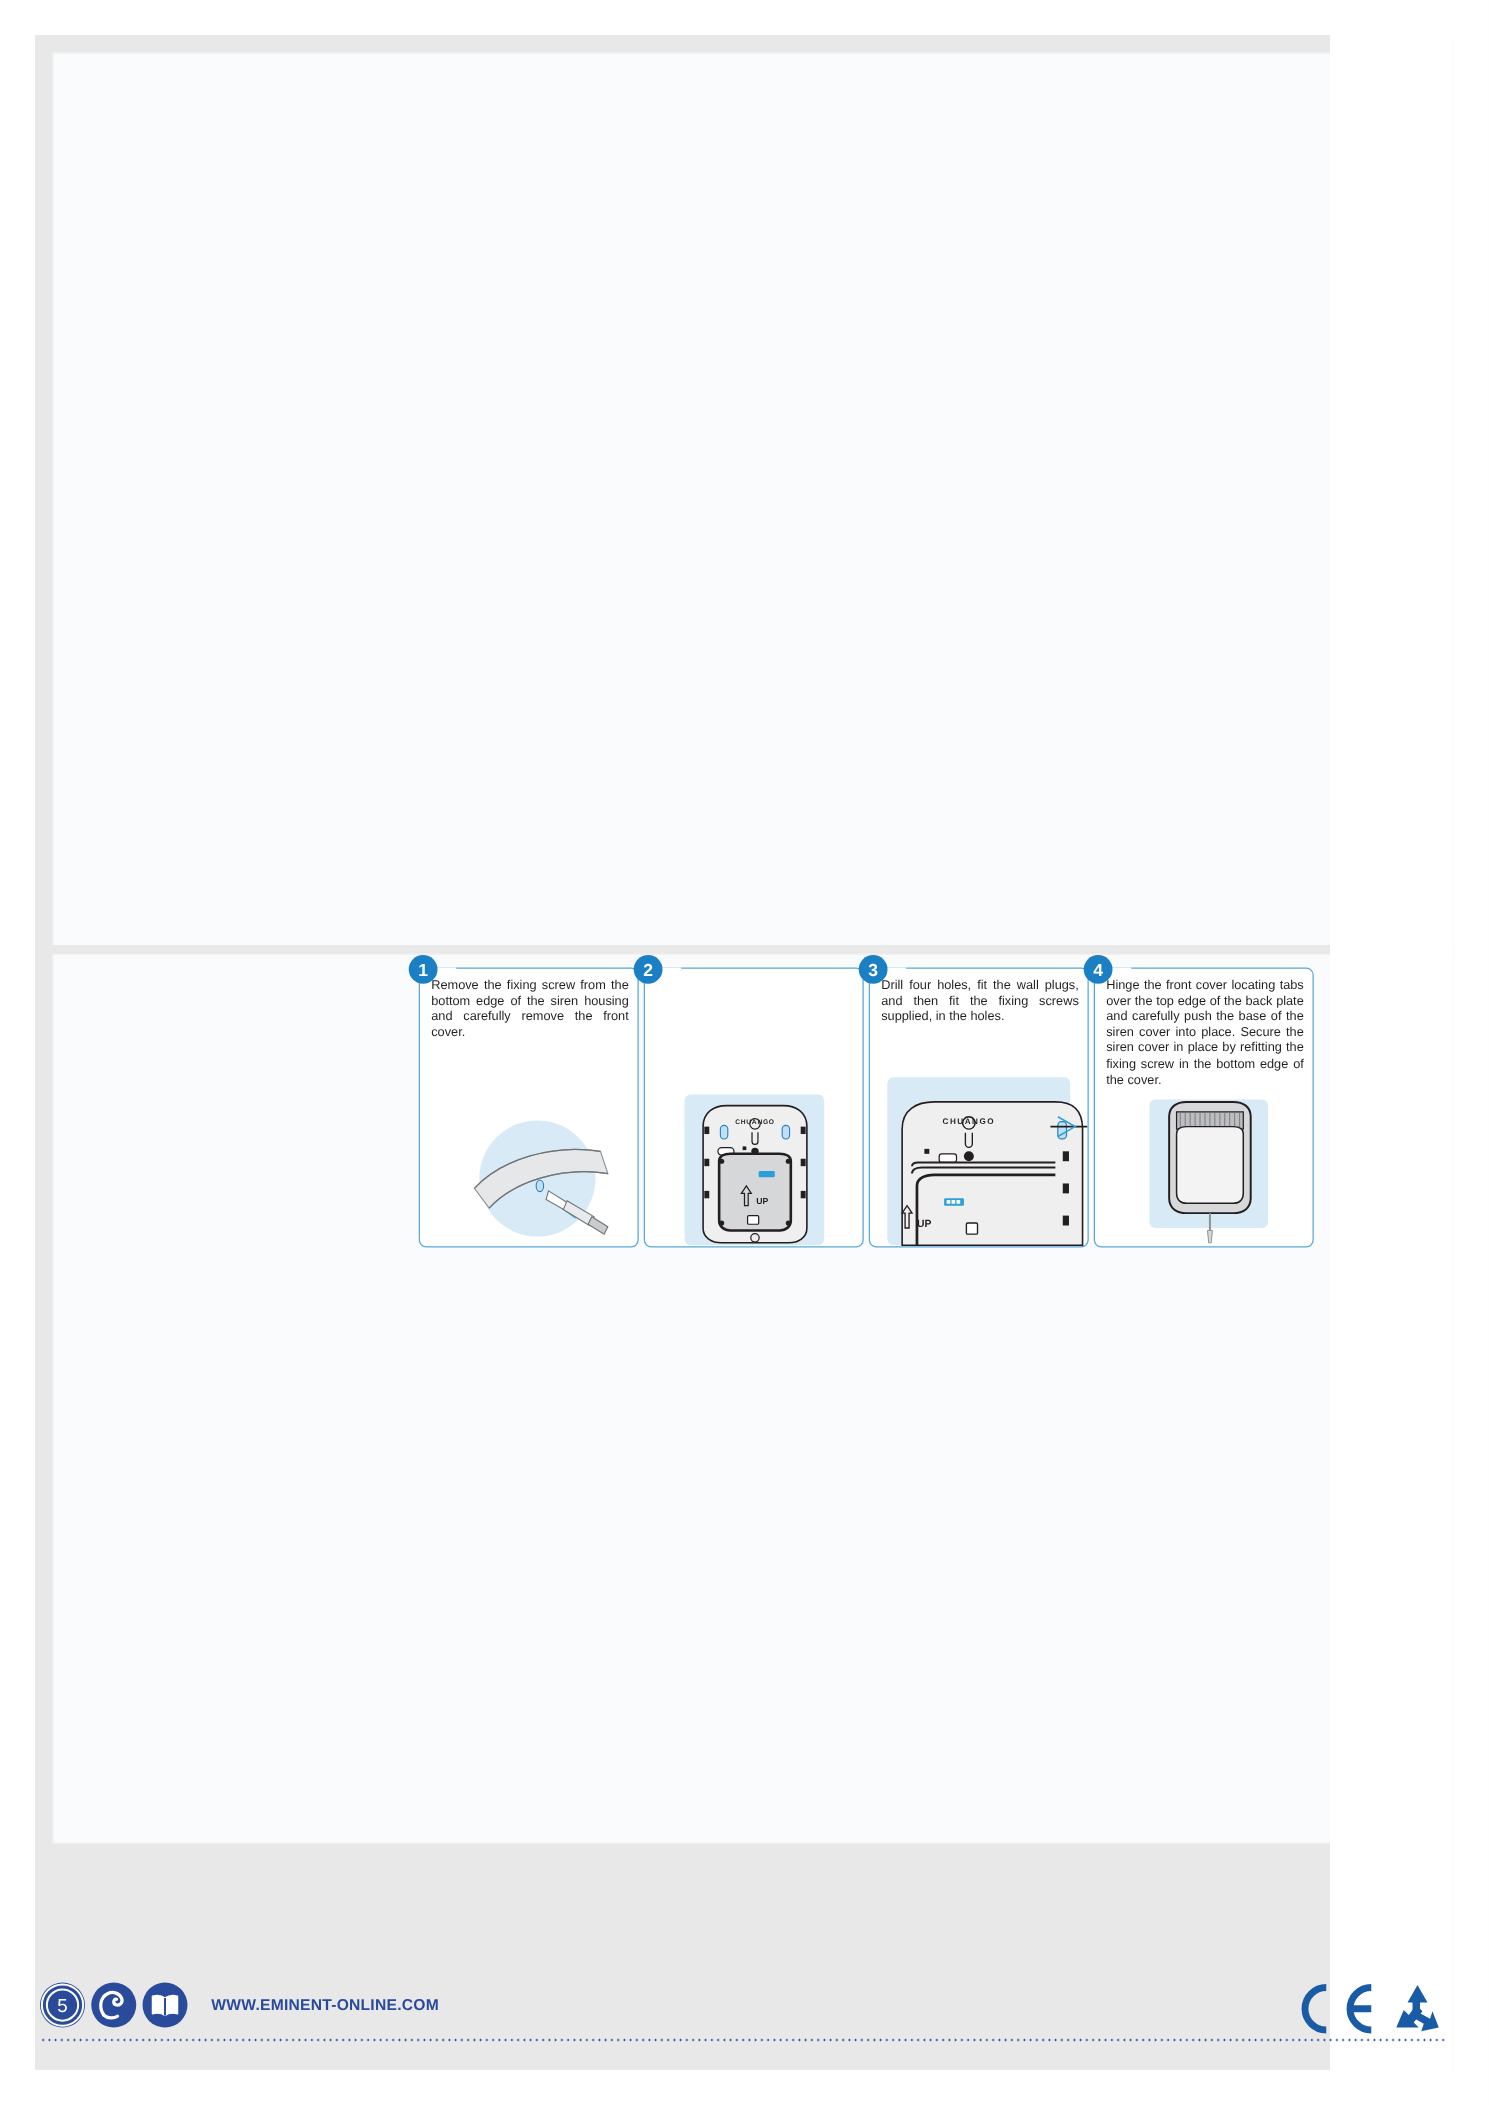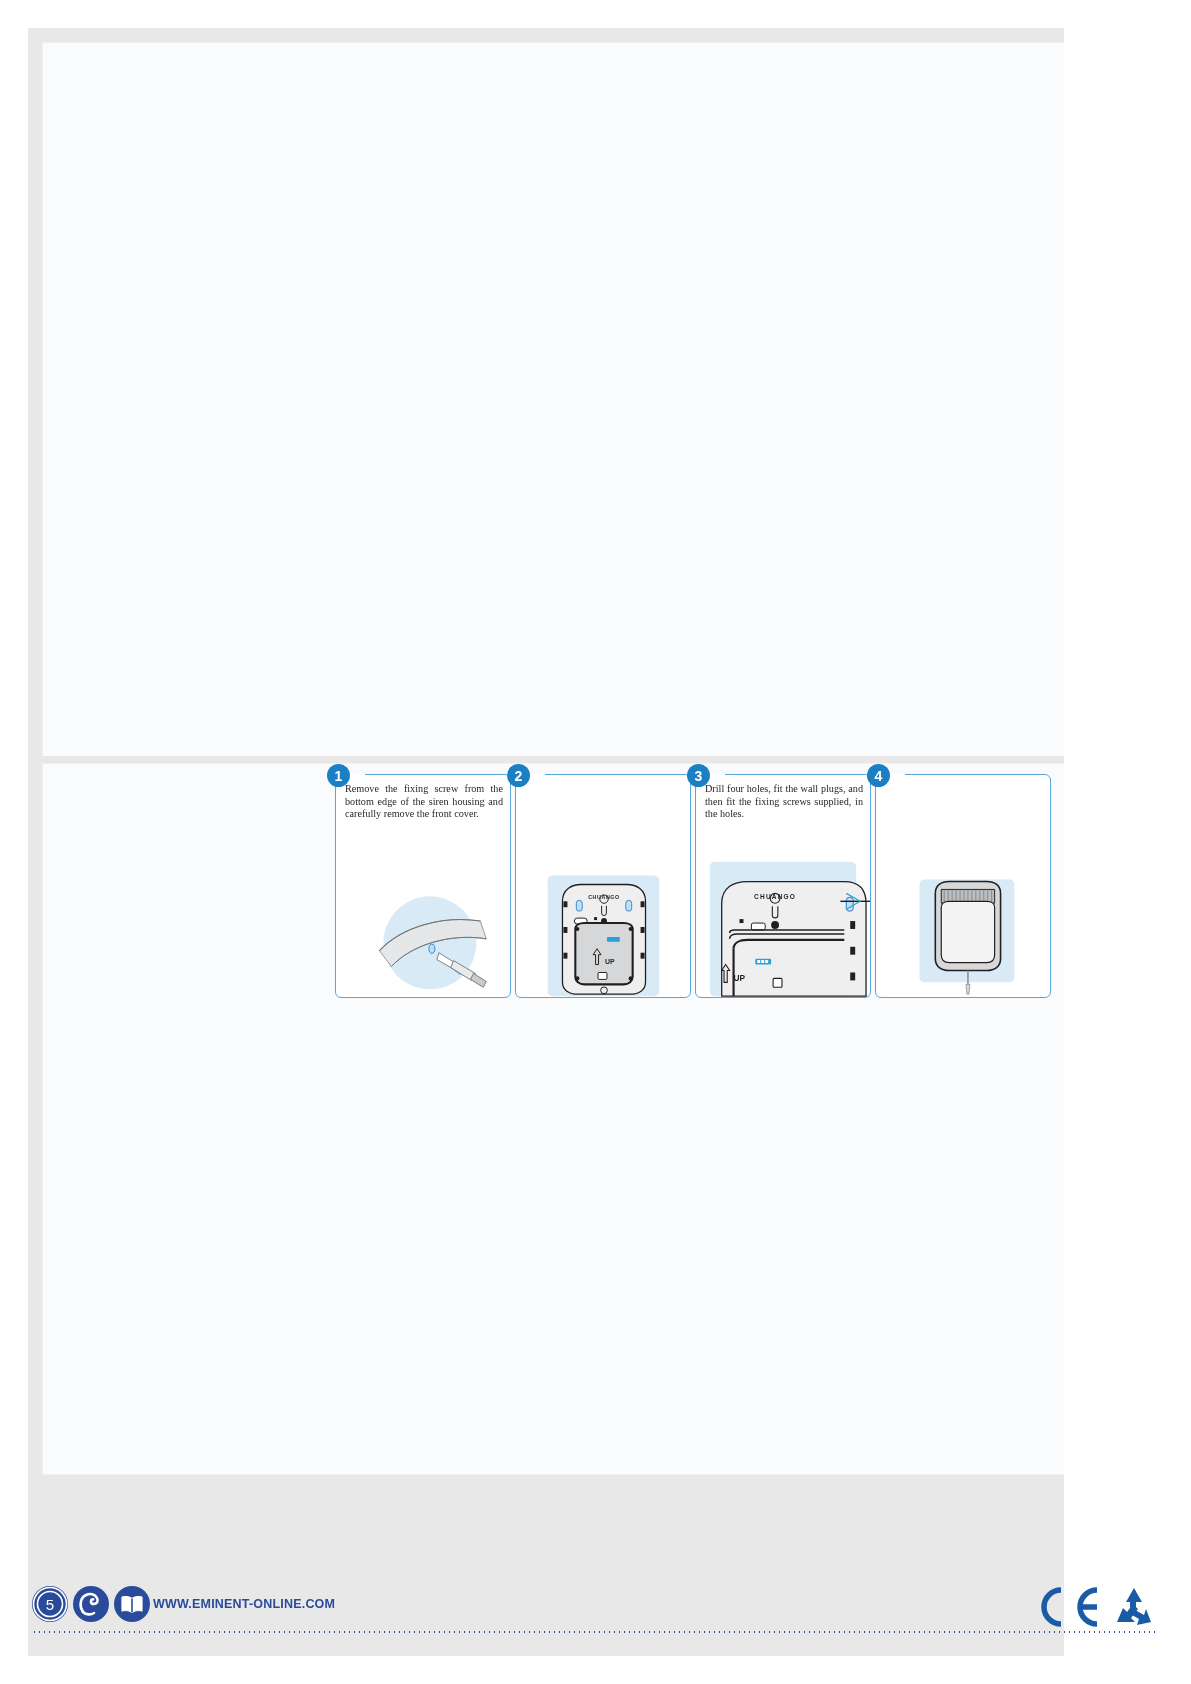--- a/index.html
+++ b/index.html
@@ -108,21 +108,20 @@
   .step-text {
     position: absolute;
     left: 9px;
     top: 8px;
     width: 158px;
     font-size: 10.2px;
     line-height: 12.6px;
     color: #231f20;
     text-align: justify;
     text-justify: inter-word;
-    font-family: Liberation Serif, serif;
   }
   .step-art {
     position: absolute;
     left: 0;
     right: 0;
     bottom: 0;
     height: 140px;
   }
 
   
@@ -150,21 +149,21 @@
     border-radius: 50%;
     background: #2a4b9b;
     color: #ffffff;
     display: flex;
     align-items: center;
     justify-content: center;
   }
   .fic svg { display: block; }
   .footer-url {
     position: absolute;
-    left: 125px;
+    left: 141px;
     top: 13px;
     font-size: 12.5px;
     font-weight: bold;
     letter-spacing: 0.2px;
     color: #2a4b9b;
   }
   .footer-marks {
     position: absolute;
     right: 6px;
     top: 0px;
@@ -278,20 +277,21 @@
         <rect x="156" y="116" width="5" height="8" fill="#231f20"></rect>
         <path d="M146 44 L176 44" stroke="#231f20" stroke-width="1.4"></path>
         <path d="M152 36 L166 44 L152 52" fill="none" stroke="#2b9fd8" stroke-width="1.2"></path>
       </svg>
     </div>
   </div>
 
   <div class="step">
     <div class="badge-cut"></div>
     <div class="step-badge">4</div>
+    <div class="step-text">Hinge the front cover locating tabs over the top edge of the back plate and carefully push the base of the siren cover into place. Secure the siren cover in place by refitting the fixing screw in the bottom edge of the cover.</div>
     <div class="step-art">
       <svg class="art-svg" viewBox="0 0 176 140">
         <rect x="44" y="22" width="96" height="104" rx="5" fill="#d8eaf6"></rect>
         <path d="M60 36 C60 28 66 24 74 24 L112 24 C120 24 126 28 126 36 L126 102 C126 110 120 114 112 114 L74 114 C66 114 60 110 60 102 Z" fill="#d7d8d9" stroke="#231f20" stroke-width="1.6"></path>
         <path d="M66 32 L120 32 L120 46 L66 46 Z" fill="#bcbec0" stroke="#231f20" stroke-width="1"></path>
         <path d="M69 32 L69 46 M73 32 L73 46 M77 32 L77 46 M81 32 L81 46 M85 32 L85 46 M89 32 L89 46
                  M93 32 L93 46 M97 32 L97 46 M101 32 L101 46 M105 32 L105 46 M109 32 L109 46 M113 32 L113 46 M117 32 L117 46" stroke="#6f7478" stroke-width="0.7"></path>
         <path d="M66 50 C66 46 69 44 74 44 L112 44 C117 44 120 46 120 50 L120 98 C120 103 117 106 112 106 L74 106 C69 106 66 103 66 98 Z" fill="#f3f3f3" stroke="#231f20" stroke-width="1.2"></path>
         <path d="M93 114 L93 130" stroke="#8d9195" stroke-width="1.6"></path>
         <path d="M91 128 L95 128 L94 138 L92 138 Z" fill="#d7d8d9" stroke="#8d9195" stroke-width="0.8"></path>

